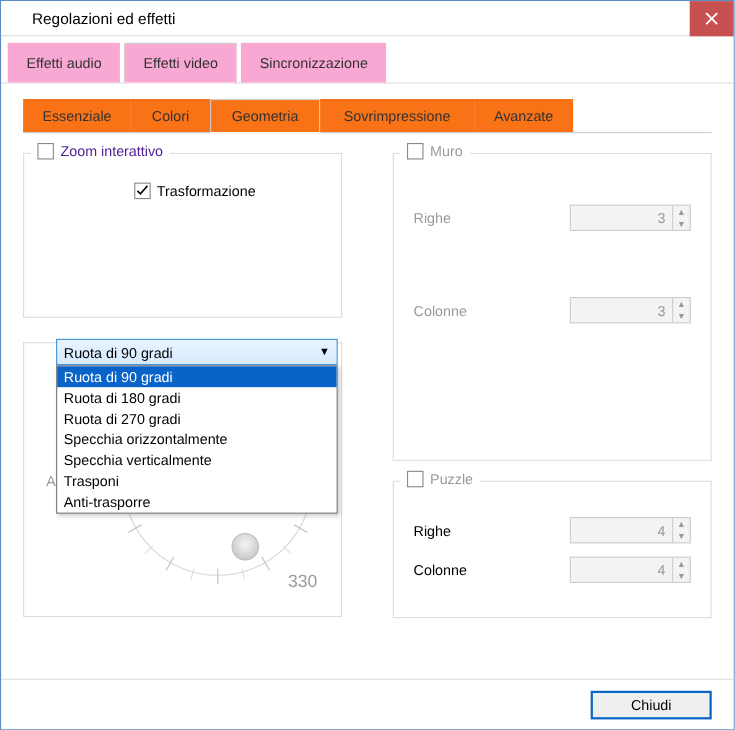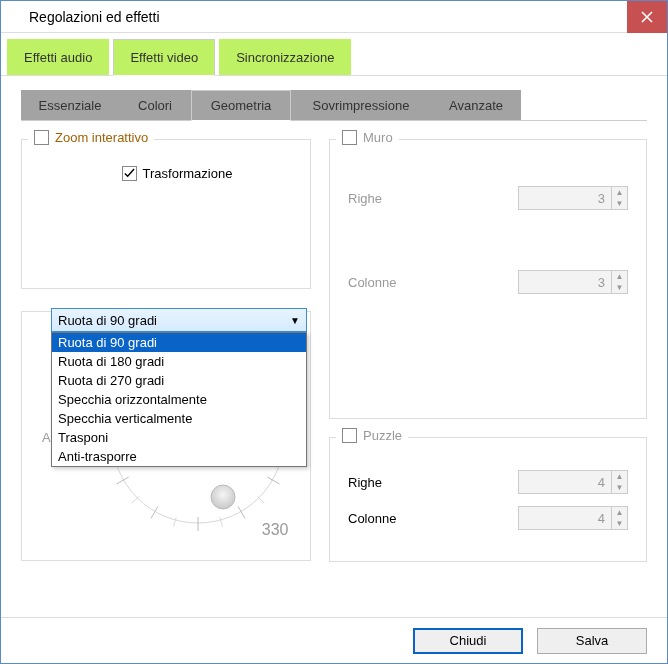--- a/index.html
+++ b/index.html
@@ -3,32 +3,32 @@
 <meta charset="utf-8">
 <style>
   * { box-sizing: border-box; font-family: "Segoe UI", Tahoma, sans-serif; font-size: 13px; }
   body { margin: 0; background: #fff; width: 668px; height: 664px; overflow: hidden; }
   .window { width: 668px; height: 664px; border: 1px solid #5a8bc7; display: flex; flex-direction: column; }
   .titlebar { height: 32px; background: #fff; display: flex; align-items: center; justify-content: space-between; padding-left: 28px; border-bottom: 1px solid #ddd; }
   .titlebar-title { font-size: 14px; color: #000; }
   .close-btn { width: 40px; height: 32px; background: #c75050; display: flex; align-items: center; justify-content: center; color: #fff; cursor: pointer; }
   .close-btn svg { width: 12px; height: 12px; }
   .tabs-main { display: flex; border-bottom: 1px solid #ddd; padding-left: 6px; padding-top: 6px; }
-  .tab-main { padding: 10px 16px; color: #333; border: 1px solid transparent; border-bottom: none; margin-right: 4px; cursor: pointer; background: #bef264; }
+  .tab-main { padding: 10px 16px; color: #333; border: 1px solid transparent; border-bottom: none; margin-right: 4px; cursor: pointer; background: #f9a8d4; }
   .tab-main.active { border: 1px solid #ccc; border-bottom: 1px solid #fff; margin-bottom: -1px; }
   .content { flex: 1; padding: 14px 20px 0 20px; position: relative; }
   .subtabs { display: flex; border-bottom: 1px solid #ccc; }
-  .subtab { padding: 7px 0; color: #333; border: 1px solid transparent; border-bottom: none; cursor: pointer; text-align: center; background: #a3a3a3; }
+  .subtab { padding: 7px 0; color: #333; border: 1px solid transparent; border-bottom: none; cursor: pointer; text-align: center; background: #f97316; }
   .subtab.active { border: 1px solid #ccc; border-bottom: 1px solid #fff; margin-bottom: -1px; }
   .st0 { width: 98px; } .st1 { width: 82px; } .st2 { width: 72px; } .st3 { width: 100px; } .st4 { width: 140px; } .st5 { width: 90px; }
   .panels { display: flex; gap: 18px; margin-top: 18px; position: relative; }
   .left-col { width: 290px; }
-  .right-col { flex: 1; display: flex; flex-direction: column; gap: 18px; }
+  .right-col { flex: 1; display: flex; flex-direction: column; gap: 18px; margin-left: 28px; }
   .group { border: 1px solid #ddd; position: relative; padding: 16px 14px 14px 14px; }
-  .group-legend { position: absolute; top: -10px; left: 6px; background: #fff; padding: 0 6px; display: flex; align-items: center; gap: 6px; color: #a16207; }
+  .group-legend { position: absolute; top: -10px; left: 6px; background: #fff; padding: 0 6px; display: flex; align-items: center; gap: 6px; color: #4c1d95; }
   .group-legend.disabled { color: #9a9a9a; }
   .chk { width: 15px; height: 15px; border: 1px solid #888; background: #fff; display: inline-flex; align-items: center; justify-content: center; }
   .chk svg { width: 11px; height: 11px; display: none; }
   .chk.checked svg { display: block; }
   .zoom-group { height: 150px; }
   .trasf-row { display: flex; align-items: center; gap: 6px; margin: 10px 0 0 22px; justify-content: center; }
   .rotaz-group { height: 250px; position: relative; margin-top: 22px; }
   .rotaz-inner { display: flex; align-items: center; gap: 16px; height: 100%; padding-left: 6px; }
   .angolo-label { color: #9a9a9a; }
   .dial-wrap { position: relative; width: 200px; height: 200px; }
@@ -216,15 +216,14 @@
         <div class="dd-item">Specchia orizzontalmente</div>
         <div class="dd-item">Specchia verticalmente</div>
         <div class="dd-item">Trasponi</div>
         <div class="dd-item">Anti-trasporre</div>
       </div>
     </div>
   </div>
 
   <div class="footer">
     <div class="btn primary">Chiudi</div>
-    <div class="btn">Salva</div>
   </div>
 </div>
 
 </body></html>

